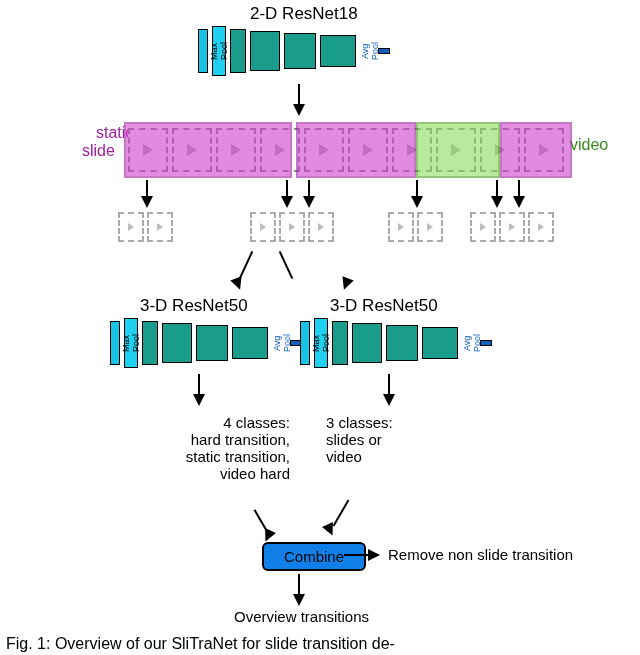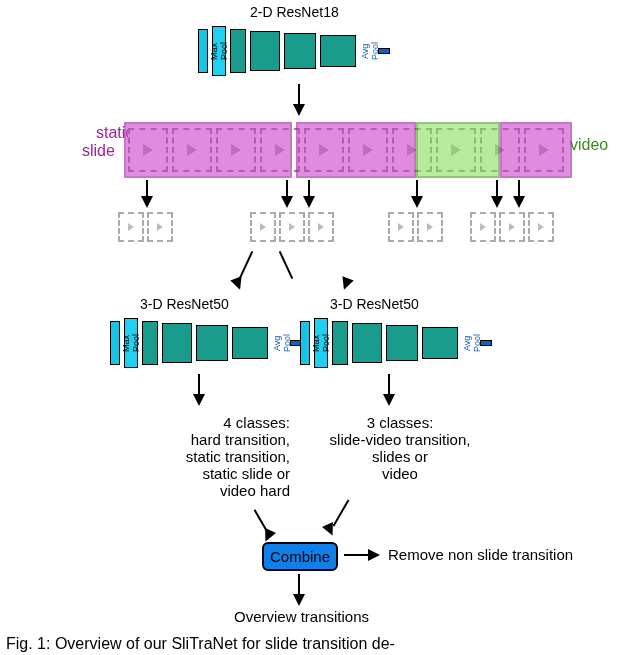--- a/index.html
+++ b/index.html
@@ -9,21 +9,21 @@
       background: #ffffff;
       font-family: Arial, sans-serif;
       position: relative;
       overflow: hidden;
     }
     .label {
       position: absolute;
       font-size: 15px;
       color: #000;
     }
-    .title-label { font-size: 14px; }
+    .title-label { font-size: 17px; }
     .rot-label {
       writing-mode: vertical-rl;
       transform: rotate(180deg);
       font-size: 10px;
       text-align: center;
     }
     .resnet-row {
       position: absolute;
       display: flex;
       align-items: center;
@@ -109,21 +109,21 @@
       position: absolute;
       background: #000;
       width: 2px;
     }
 
     .combine-box {
       position: absolute;
       background: #1080e8;
       border: 2px solid #000;
       border-radius: 6px;
-      padding: 4px 6px;
+      padding: 4px 20px;
       font-size: 15px;
       color: #000;
     }
     .caption {
       position: absolute;
       font-size: 16px;
       color: #000;
       left: 6px;
       bottom: 2px;
       width: 620px;
@@ -283,27 +283,25 @@
 
 <div class="arrow-line" style="left:198px; top:374px; height:20px;"></div>
 <div class="arrow" style="left:193px; top:394px;"></div>
 <div class="arrow-line" style="left:388px; top:374px; height:20px;"></div>
 <div class="arrow" style="left:383px; top:394px;"></div>
 
 <div class="label" style="left:140px; top:414px; text-align:right; width:150px;">
   <div>4 classes:</div>
   <div>hard transition,</div>
   <div>static transition,</div>
-  <div>static slide or</div>
   <div>video hard</div>
 </div>
 
-<div class="label" style="left:310px; top:414px; text-align:center; width:180px;">
+<div class="label" style="left:326px; top:414px; width:180px;">
   <div>3 classes:</div>
-  <div>slide-video transition,</div>
   <div>slides or</div>
   <div>video</div>
 </div>
 
 <div class="arrow-diag" style="left:260px; top:508px; height:26px; transform:rotate(-30deg);"></div>
 <div class="arrow" style="left:262px; top:530px; transform:rotate(25deg);"></div>
 <div class="arrow-diag" style="left:340px; top:498px; height:30px; transform:rotate(30deg);"></div>
 <div class="arrow" style="left:324px; top:524px; transform:rotate(-25deg);"></div>
 
 <div class="combine-box" style="left:262px; top:542px;">Combine</div>

